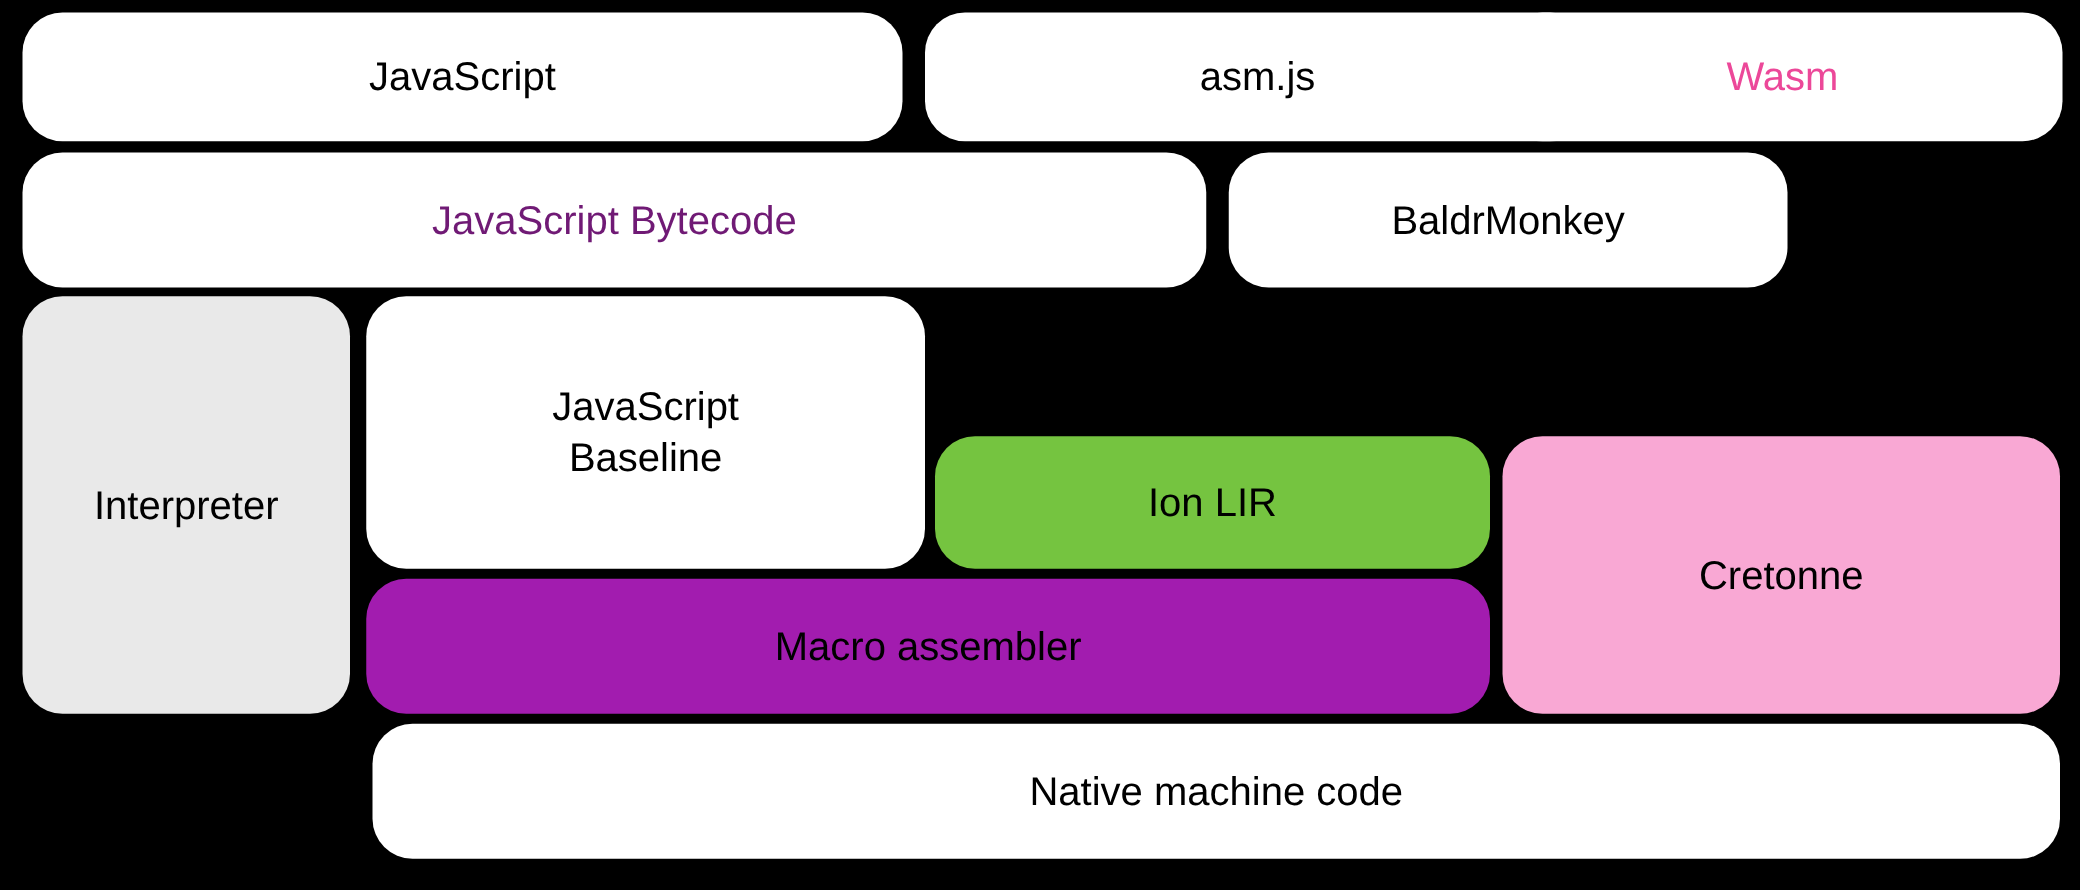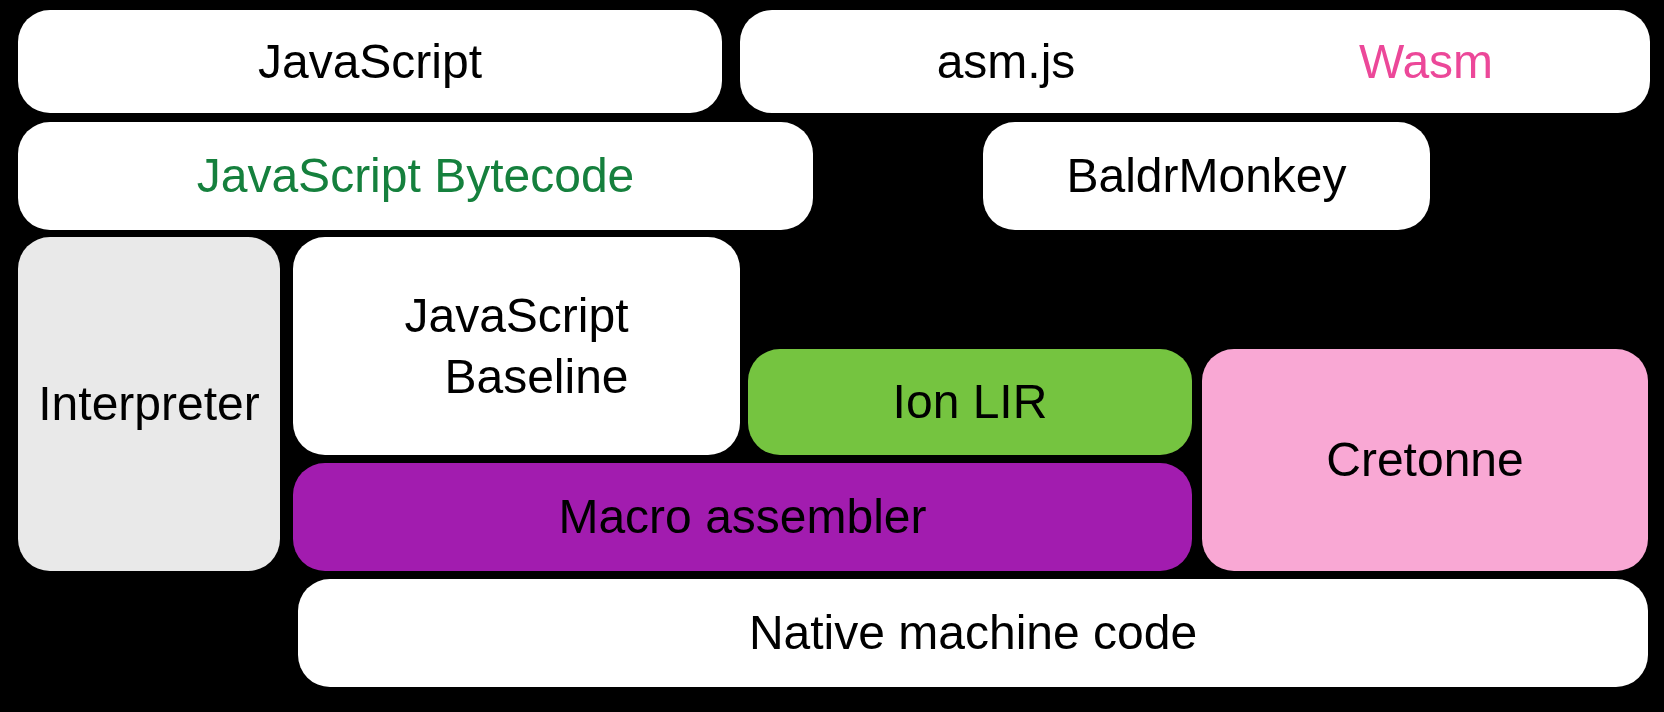--- a/index.html
+++ b/index.html
@@ -15,35 +15,35 @@
     overflow: hidden;
     font-family: "Liberation Sans", sans-serif;
   }
   .node {
     position: absolute;
     box-sizing: border-box;
     border-radius: 32px;
     display: flex;
     align-items: center;
     justify-content: center;
-    text-align: right;
-    font-size: 48px;
+    text-align: center;
+    font-size: 32px;
     line-height: 1.28;
     color: #000000;
     white-space: pre-line;
   }
 </style>
 </head>
 <body>
 
 <div id="canvas" style="background: rgb(0, 0, 0);">
     <div class="node" style="left: 18px; top: 10px; width: 704px; height: 103px; background: rgb(255, 255, 255); color: rgb(0, 0, 0);">JavaScript</div>
     <div class="node" style="left: 740px; top: 10px; width: 532px; height: 103px; background: rgb(255, 255, 255); color: rgb(0, 0, 0);">asm.js</div>
     <div class="node" style="left: 1202px; top: 10px; width: 448px; height: 103px; background: rgb(255, 255, 255); color: #ec4899;">Wasm</div>
-    <div class="node" style="left: 18px; top: 122px; width: 795px; height: 108px; background: rgb(255, 255, 255); color: #15803d;">JavaScript Bytecode</div>
+    <div class="node" style="left: 18px; top: 122px; width: 947px; height: 108px; background: rgb(255, 255, 255); color: #701a75;">JavaScript Bytecode</div>
     <div class="node" style="left: 983px; top: 122px; width: 447px; height: 108px; background: rgb(255, 255, 255); color: rgb(0, 0, 0);">BaldrMonkey</div>
     <div class="node" style="left: 18px; top: 237px; width: 262px; height: 334px; background: rgb(233, 233, 233); color: rgb(0, 0, 0);">Interpreter</div>
     <div class="node" style="left: 293px; top: 237px; width: 447px; height: 218px; background: rgb(255, 255, 255); color: rgb(0, 0, 0);">JavaScript
 Baseline</div>
     <div class="node" style="left: 748px; top: 349px; width: 444px; height: 106px; background: rgb(117, 196, 64); color: rgb(0, 0, 0);">Ion LIR</div>
     <div class="node" style="left: 1202px; top: 349px; width: 446px; height: 222px; background: #f9a8d4; color: rgb(0, 0, 0);">Cretonne</div>
     <div class="node" style="left: 293px; top: 463px; width: 899px; height: 108px; background: #a21caf; color: rgb(0, 0, 0);">Macro assembler</div>
     <div class="node" style="left: 298px; top: 579px; width: 1350px; height: 108px; background: rgb(255, 255, 255); color: rgb(0, 0, 0);">Native machine code</div>
   </div>
 

